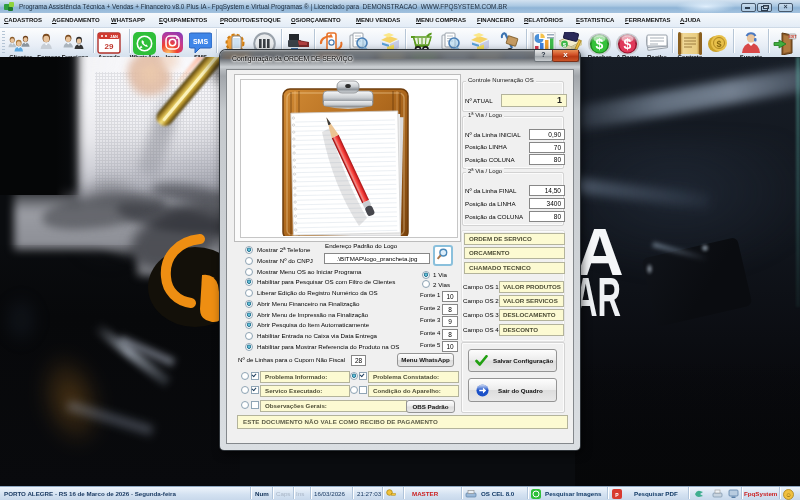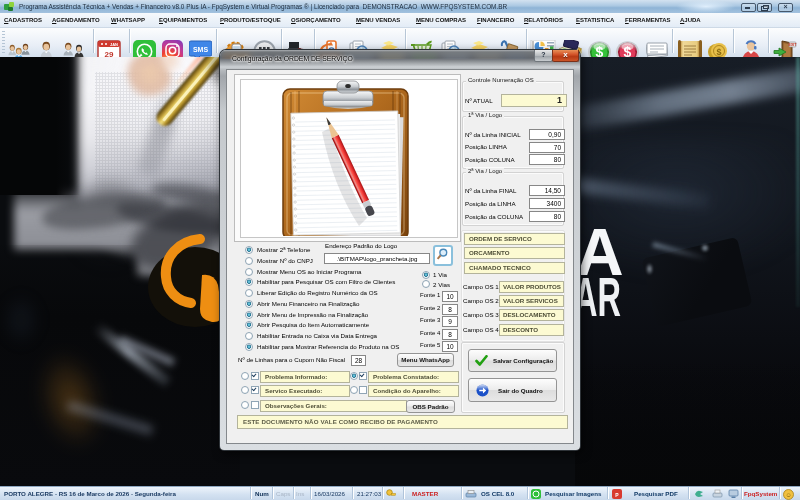--- a/index.html
+++ b/index.html
@@ -8,21 +8,21 @@
 .inp{position:absolute;background:#fff;border:1px solid #878787;font-size:6.5px;color:#000}
 .yf{position:absolute;background:#fcfad2;border:1px solid #b3b39b;font-weight:bold;color:#4e4e37;font-size:6.2px;white-space:nowrap;overflow:hidden}
 .gb{position:absolute;border:1px solid #d3d3d3;border-radius:2px;box-shadow:inset 0 0 0 1px #fbfbfb}
 .gbl{position:absolute;background:#f0f0f0;padding:0 2px;font-size:6px;color:#1a1a1a;white-space:nowrap}
 .rad{position:absolute;width:6px;height:6px;border-radius:50%;border:1px solid #90a5b5;background:radial-gradient(circle at 40% 35%,#fff 55%,#dde6ec)}
 .rad.on{background:radial-gradient(circle at 50% 45%,#66c0da 0 .8px,#23708c 1.8px,#e8f2f8 2.4px,#fff 2.8px)}
 .cb{position:absolute;width:6px;height:6px;border:1px solid #90a5b5;background:#fff}
 .cb.on::after{content:"";position:absolute;left:.8px;top:0px;width:3.4px;height:2.2px;border-left:1.2px solid #21405f;border-bottom:1.2px solid #21405f;transform:rotate(-48deg)}
 .btn{position:absolute;background:linear-gradient(#fdfdfd,#ececec 48%,#dddddd 52%,#e8e8e8);border:1px solid #949494;border-radius:3px}
 .sep{position:absolute;top:29px;width:1px;height:24px;background:#b7c6d6;box-shadow:1px 0 0 #fff}
-.ti{position:absolute;top:40px;text-align:center}
+.ti{position:absolute;top:32px;text-align:center}
 .tl{position:absolute;top:22px;width:130%;left:-15%;font-size:6px;font-weight:bold;color:#111;text-align:center}
 .st{position:absolute;font-size:6.2px;color:#16365e;white-space:nowrap}
 </style></head><body>
 <div id="sc">
 
 <div class="a" style="left:0;top:0;width:800px;height:13px;background:linear-gradient(180deg,#d3e2f0,#abc8e2 45%,#8fb4d6 60%,#a3c2de)"></div>
 <div class="a" style="left:676px;top:0;width:60px;height:13px;background:radial-gradient(ellipse at center,rgba(230,243,255,.9),rgba(230,243,255,0) 70%)"></div>
 <svg class="a" style="left:4px;top:2px" width="11" height="10" viewBox="0 0 11 10">
       <rect x="0" y="2" width="6" height="6" rx="1" fill="#2f9e3f"></rect>
       <rect x="5" y="0" width="5" height="5" rx="1" fill="#8fd43c"></rect>

